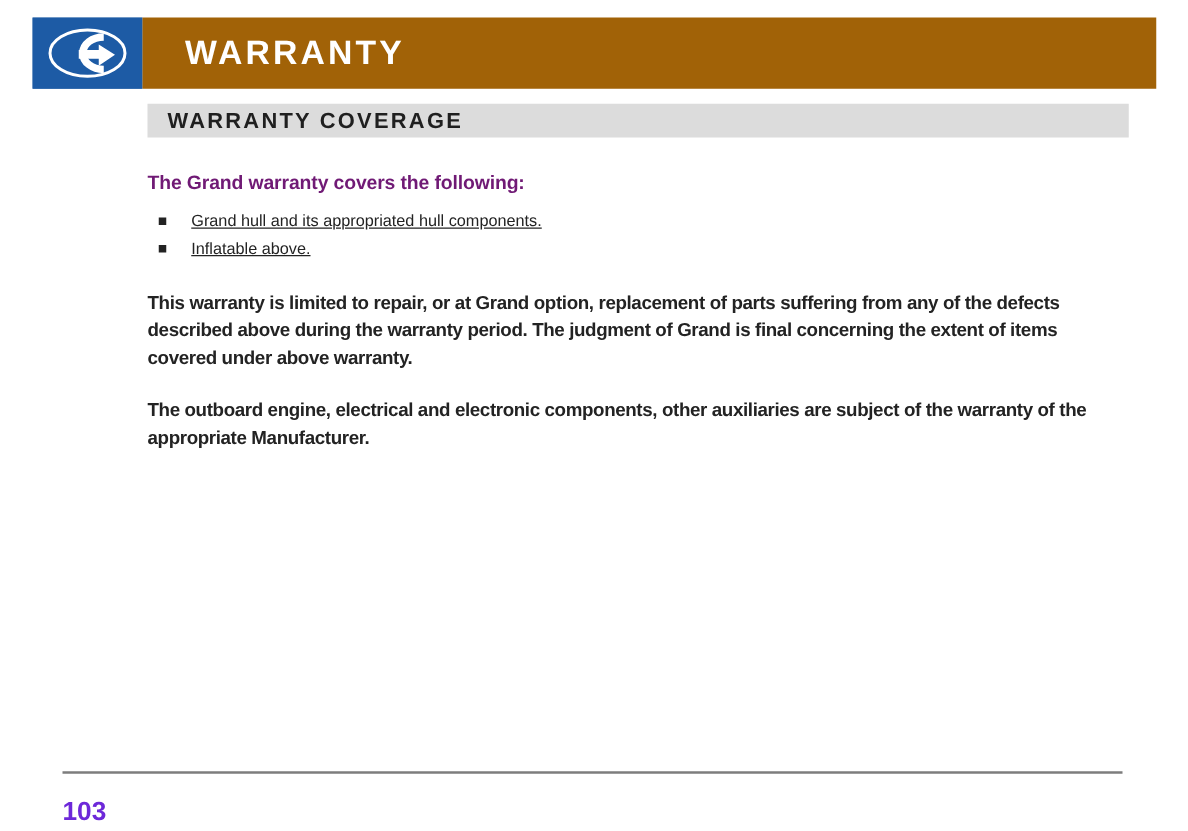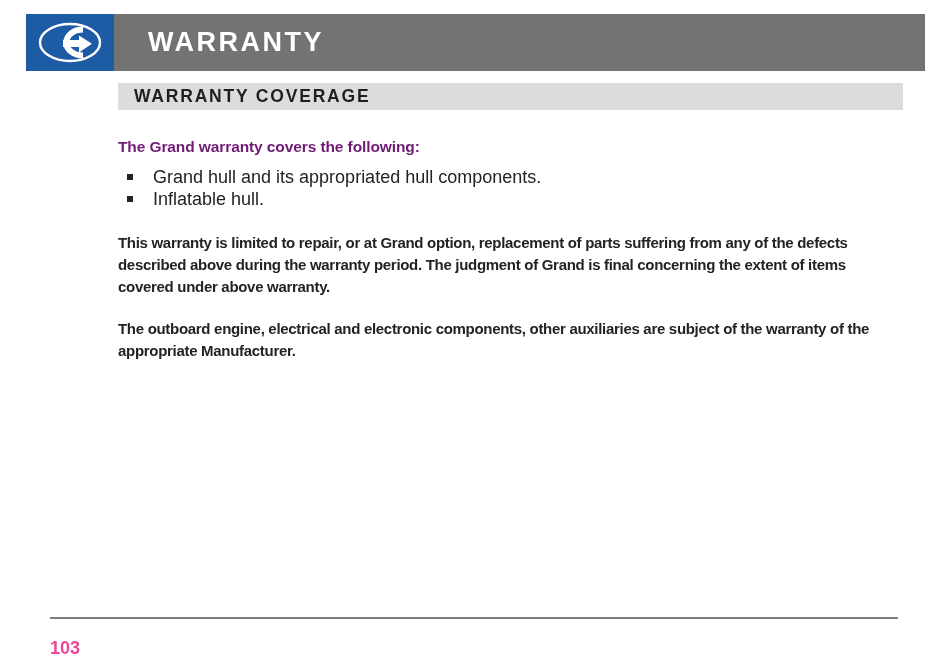--- a/index.html
+++ b/index.html
@@ -18,21 +18,21 @@
     position: absolute;
     left: 26px; top: 14px;
     width: 88px; height: 57px;
     background: #1d5ba5;
   }
   .logo-box svg { display: block; width: 88px; height: 57px; }
   .title-bar {
     position: absolute;
     left: 114px; top: 14px;
     width: 811px; height: 57px;
-    background: #737373;
+    background: #a16207;
   }
   .title-bar .chapter-title {
     margin: 0;
     padding-left: 34px;
     line-height: 57px;
     font-size: 27px;
     font-weight: bold;
     letter-spacing: 2.5px;
     color: #ffffff;
   }
@@ -64,23 +64,24 @@
   .bullet-list {
     position: absolute;
     left: 118px; top: 166px;
     margin: 0; padding: 0;
     list-style: none;
   }
   .bullet-list li {
     position: relative;
     padding-left: 35px;
     line-height: 22px;
-    font-size: 18px;
+    font-size: 13px;
     font-weight: normal;
     color: #232323;
+    text-decoration: underline;
   }
   .bullet-square {
     position: absolute;
     left: 9px; top: 8px;
     width: 6px; height: 6px;
     background: #232323;
   }
   .body-paragraph {
     position: absolute;
     left: 118px;
@@ -102,23 +103,23 @@
     width: 848px; height: 2px;
     background: #7d7d7d;
   }
   .footer-row {
     position: absolute;
     left: 50px; top: 638px;
     width: 848px;
     display: flex;
     justify-content: space-between;
     align-items: baseline;
-    font-size: 18px;
+    font-size: 21px;
     font-weight: bold;
-    color: #ec4899;
+    color: #6d28d9;
   }
 </style>
 </head>
 <body>
 
 <div class="page">
 
   <div class="logo-box">
     <span>
       <svg viewBox="0 0 88 57" xmlns="http://www.w3.org/2000/svg" aria-hidden="true">
@@ -137,21 +138,21 @@
 
   <p class="intro">The Grand warranty covers the following:</p>
 
   <ul class="bullet-list">
     <li>
       <span class="bullet-square"></span>
       <span>Grand hull and its appropriated hull components.</span>
     </li>
     <li>
       <span class="bullet-square"></span>
-      <span>Inflatable hull.</span>
+      <span>Inflatable above.</span>
     </li>
   </ul>
 
   <p class="body-paragraph para-1">This warranty is limited to repair, or at Grand option, replacement of parts suffering from any of the defects described above during the warranty period. The judgment of Grand is final concerning the extent of items covered under above warranty.</p>
   <p class="body-paragraph para-2">The outboard engine, electrical and electronic components, other auxiliaries are subject of the warranty of the appropriate Manufacturer.</p>
 
   <div class="footer-rule"></div>
   <div class="footer-row">
     <span>103</span>
   </div>

